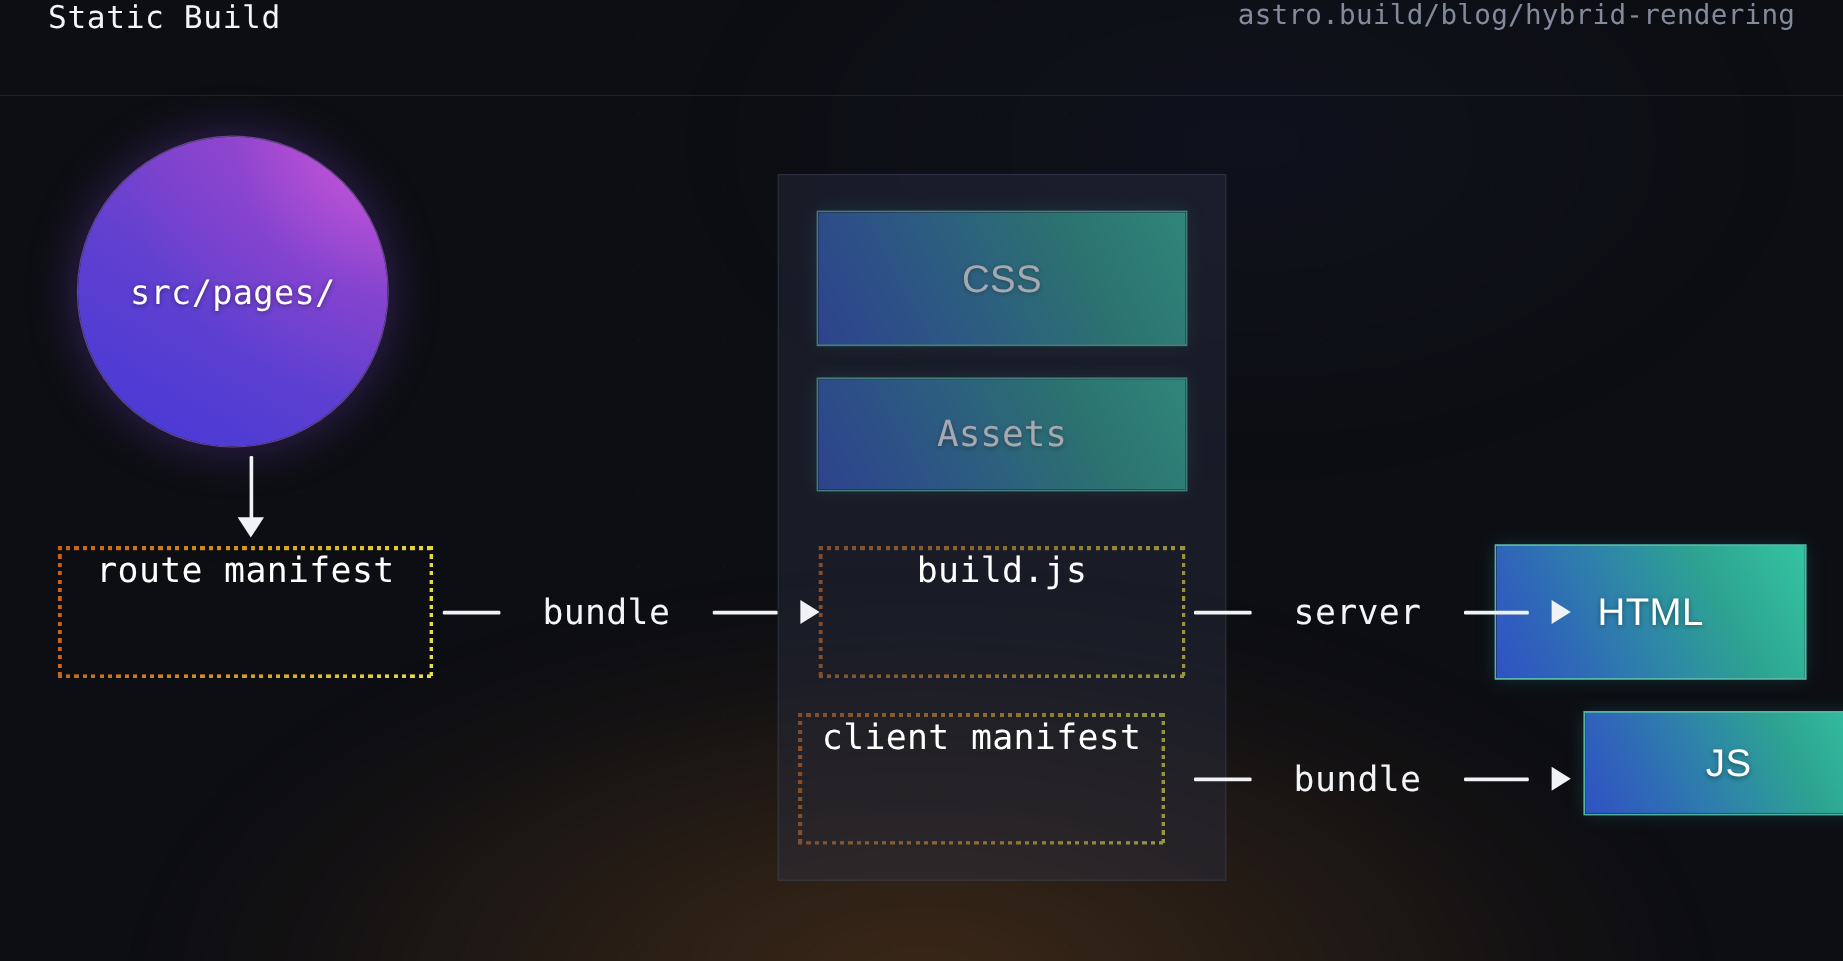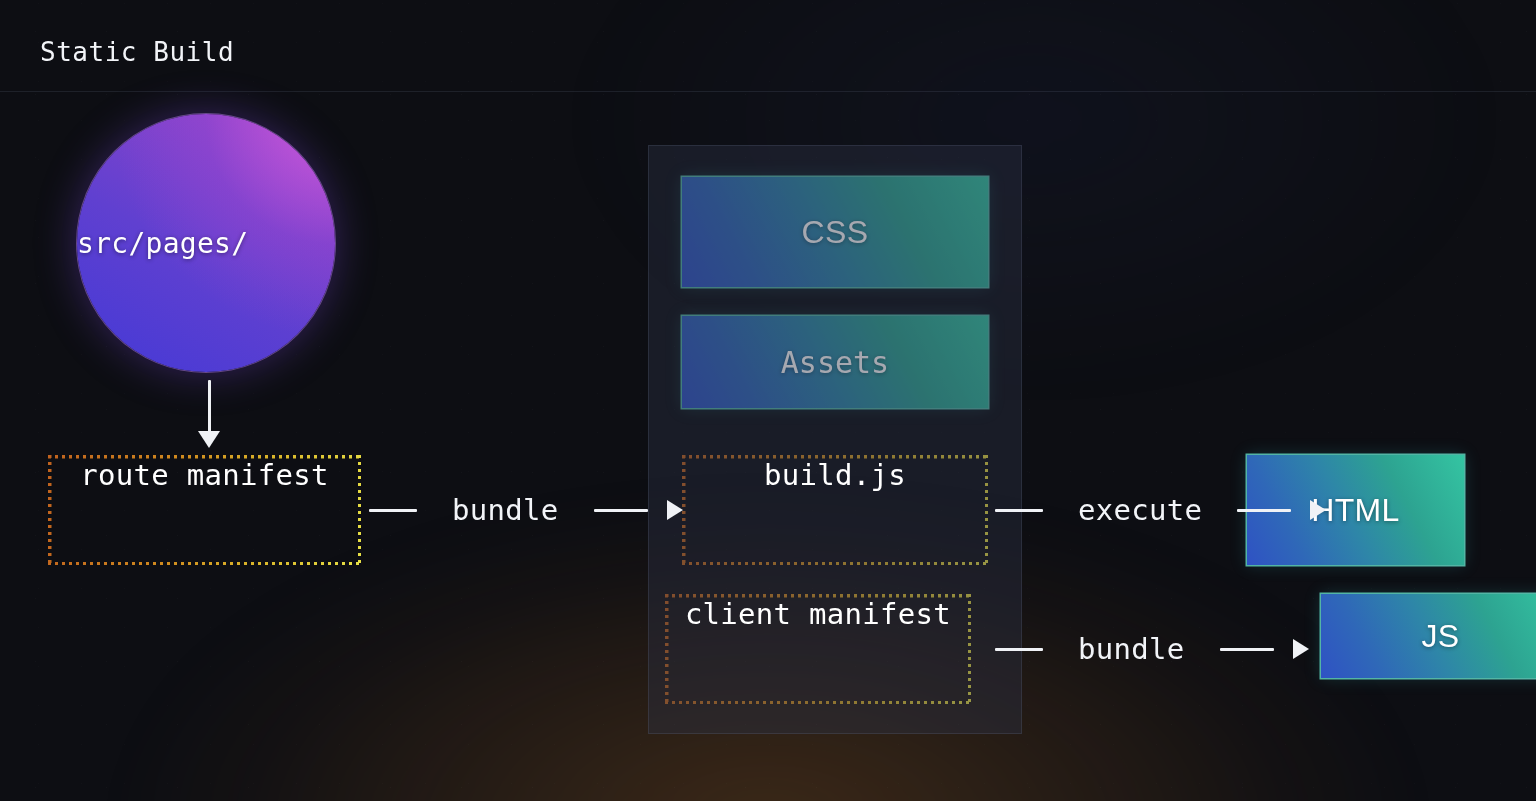--- a/index.html
+++ b/index.html
@@ -66,25 +66,25 @@
     background-image:
       radial-gradient(rgba(255,255,255,.055) .6px, transparent .7px),
       radial-gradient(rgba(255,255,255,.035) .5px, transparent .6px);
     background-size: 71px 63px, 43px 39px;
     background-position: 0 0, 17px 23px;
   }
 
   
   .header {
     position: absolute;
-    left: 0; top: 12px;
+    left: 0; top: 0;
     width: 1536px;
     height: 80px;
     display: flex;
-    align-items: center;
+    align-items: flex-start;
     justify-content: space-between;
     padding: 0 40px;
     border-bottom: 1px solid rgba(150,160,190,0.13);
     z-index: 5;
   }
   .header-title {
     color: #f2f4f8;
     font-size: 26px;
     letter-spacing: .02em;
   }
@@ -93,34 +93,35 @@
     font-size: 23px;
     letter-spacing: .01em;
   }
 
   
   .canvas { position: absolute; inset: 0; z-index: 4; }
 
   
   .node-circle {
     position: absolute;
-    left: 77px; top: 114px;
+    left: 65px; top: 114px;
     width: 258px; height: 258px;
     border-radius: 50%;
     background:
       radial-gradient(ellipse 120% 120% at 100% 0%,
         rgba(210,90,220,0.95) 0%,
         rgba(160,70,210,0.35) 42%,
         rgba(0,0,0,0) 72%),
       linear-gradient(30deg, #4339d6 0%, #6040d0 45%, #9a46c9 100%);
     box-shadow:
       0 0 0 1px rgba(200,140,255,0.42),
       0 0 42px rgba(120,70,220,0.38);
     display: flex;
     align-items: center;
+    justify-content: center;
   }
   .node-circle .label {
     color: #ffffff;
     font-size: 28px;
     letter-spacing: .01em;
     text-shadow: 0 1px 4px rgba(0,0,0,.45);
   }
 
   
   .gbox {
@@ -258,20 +259,21 @@
 </head>
 <body>
 
 <div id="stage">
 
   <div class="glow-cool"></div>
   <div class="glow-warm"></div>
 
   <div class="header">
     <div class="header-title">Static Build</div>
+    <div class="header-url">astro.build/blog/hybrid-rendering</div>
   </div>
 
   <div class="canvas">
 
     <div class="panel"></div>
 
     <div class="node-circle">
       <span class="label">src/pages/</span>
     </div>
 
@@ -302,33 +304,33 @@
     <div class="dbox" style="left: 682px; top: 455px; width: 306px; height: 110px;">
       <span class="label">build.js</span>
     </div>
 
     <div class="dbox" style="left: 665px; top: 594px; width: 306px; height: 110px;">
       <span class="label">client manifest</span>
     </div>
 
     <div class="conn" style="left: 995px; top: 493px;">
       <div class="seg short"></div>
-      <div class="ctext">execute</div>
+      <div class="ctext">server</div>
       <div class="seg long"></div>
       <div class="arrowhead"></div>
     </div>
 
     <div class="conn" style="left: 995px; top: 632px;">
       <div class="seg short"></div>
       <div class="ctext">bundle</div>
       <div class="seg long"></div>
       <div class="arrowhead"></div>
     </div>
 
-    <div class="gbox" style="left: 1247px; top: 455px; width: 217px; height: 110px;">
+    <div class="gbox" style="left: 1247px; top: 455px; width: 257px; height: 110px;">
       <span class="label sans">HTML</span>
     </div>
 
     <div class="gbox" style="left: 1321px; top: 594px; width: 239px; height: 84px;">
       <span class="label sans">JS</span>
     </div>
 
   </div>
 
   <div class="noise"></div>

